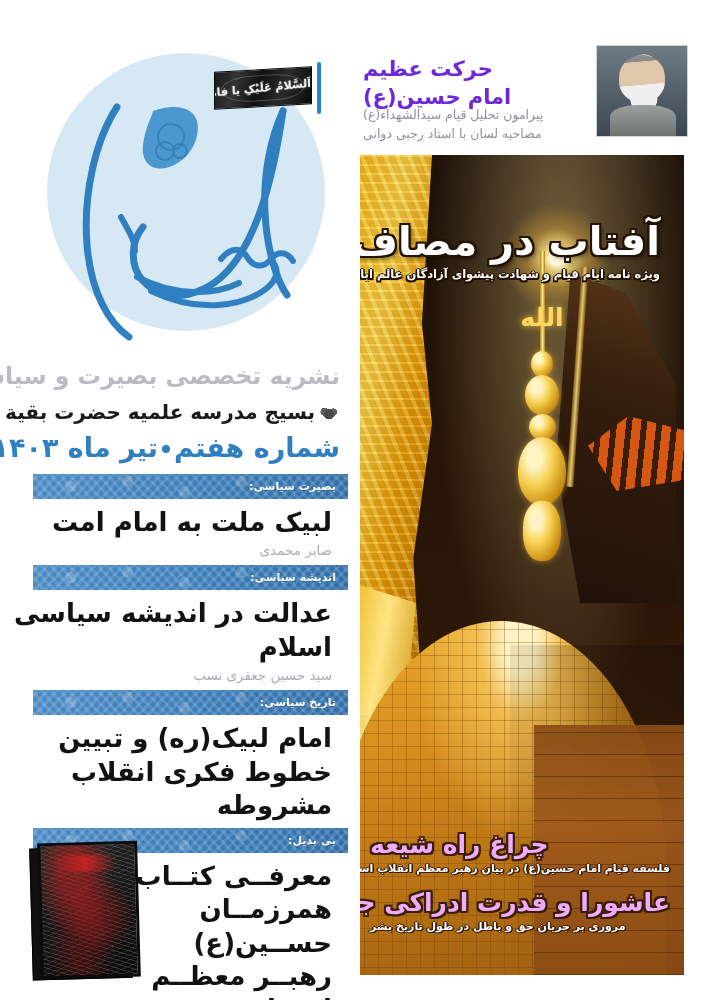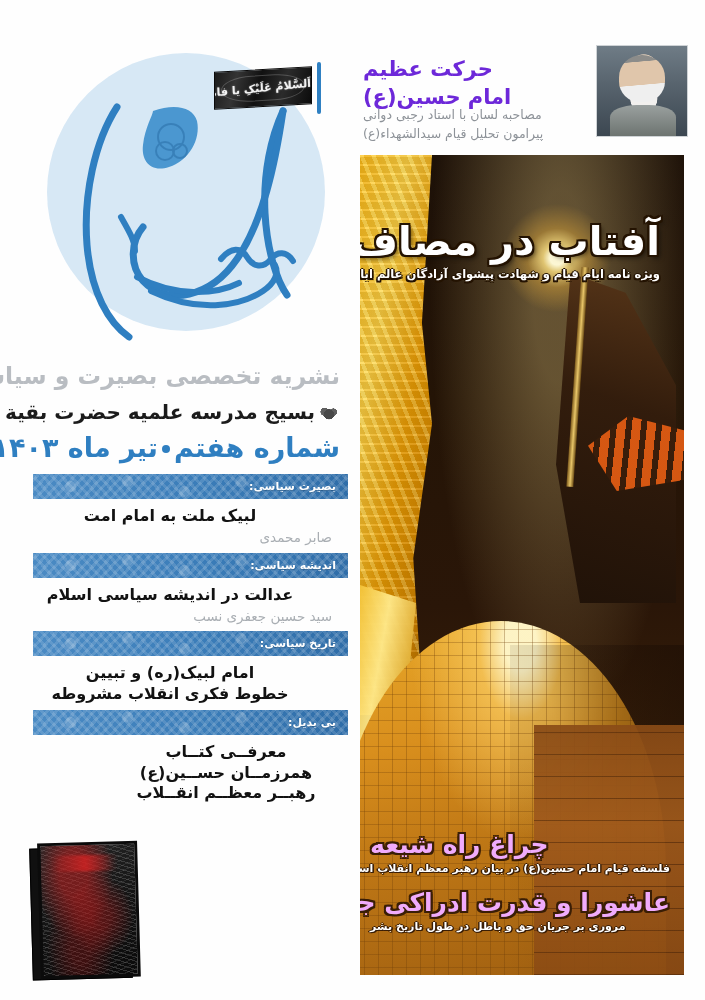--- a/index.html
+++ b/index.html
@@ -158,23 +158,23 @@
   .toc-bar-label {
     color: #ffffff;
     font-size: 11px;
     font-weight: bold;
     letter-spacing: -.5px;
     white-space: nowrap;
     text-shadow: 0 1px 1px rgba(0,0,0,.18);
   }
   .toc-title {
     padding: 7px 16px 0 8px;
-    text-align: center;
+    text-align: right;
     color: #121212;
-    font-size: 16px;
+    font-size: 26px;
     font-weight: bold;
     line-height: 1.28;
     letter-spacing: -.6px;
   }
   .toc-title.wide { letter-spacing: 1.1px; }
   .toc-author {
     padding: 2px 16px 0 8px;
     text-align: right;
     color: #a9aeb3;
     font-size: 13.5px;
@@ -549,35 +549,44 @@
     <div class="book-front"></div>
   </div>
 
   <div class="interview">
     <div class="interview-photo"></div>
     <div class="interview-head">
       <div>حرکت عظیم</div>
       <div>امام حسین(ع)</div>
     </div>
     <div class="interview-sub">
+      <div>پیرامون تحلیل قیام سیدالشهداء(ع)</div>
       <div>مصاحبه لسان با استاد رجبی دوانی</div>
-      <div>پیرامون تحلیل قیام سیدالشهداء(ع)</div>
     </div>
   </div>
 
   <div class="hero">
     <div class="hero-dark"></div>
     <div class="hero-pillar"></div>
     <div class="hero-pillar2"></div>
     <div class="hero-glow"></div>
 
     <div class="hero-flag"></div>
     <div class="hero-flagstaff"></div>
     <div class="hero-flag-red"></div>
 
+    <div class="spire">
+      <div class="spire-rod"></div>
+      <div class="spire-allah">الله</div>
+      <div class="bulb b1"></div>
+      <div class="bulb b2"></div>
+      <div class="bulb b3"></div>
+      <div class="bulb b4"></div>
+      <div class="bulb b5"></div>
+    </div>
 
     <div class="hero-dome"></div>
     <div class="hero-dome-shadow"></div>
     <div class="hero-brick"></div>
 
     <div class="hero-title-block">
       <div class="hero-title">آفتاب در مصاف</div>
       <div class="hero-sub">ویژه نامه ایام قیام و شهادت پیشوای آزادگان عالم اباعبدالله الحسین(ع)</div>
     </div>
 

